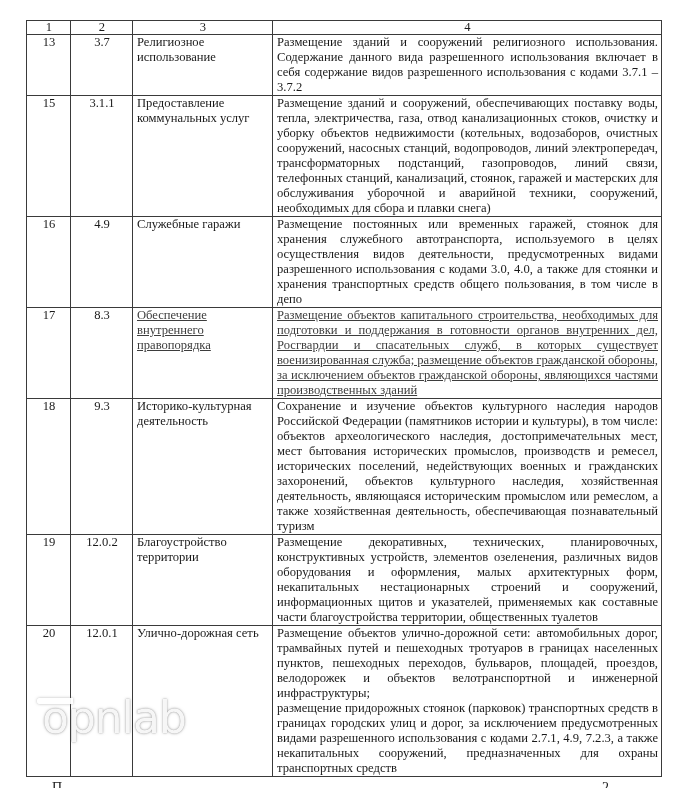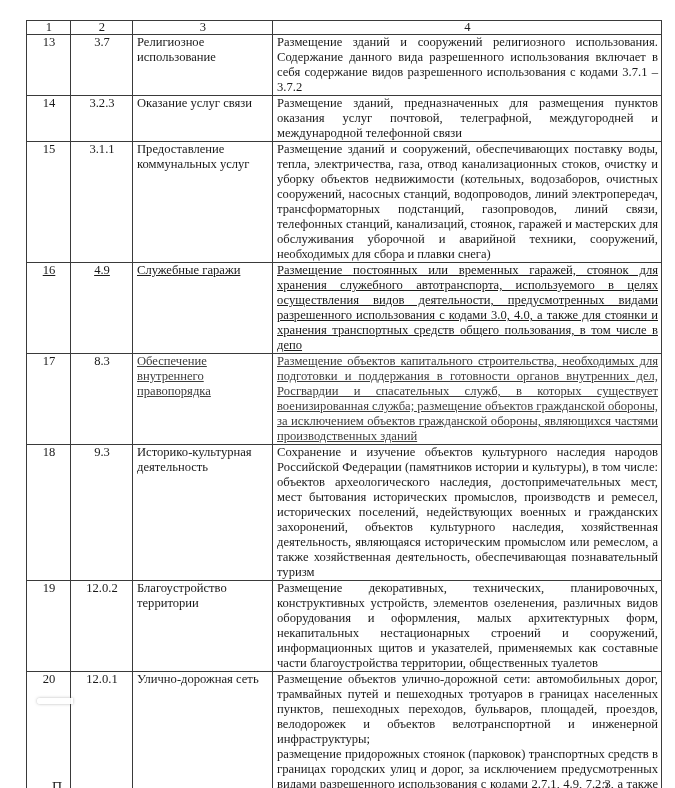--- a/index.html
+++ b/index.html
@@ -7,21 +7,21 @@
          font-family: "Liberation Serif", "DejaVu Serif", serif; color: #1a1a1a; }
   .page { position: absolute; left: 0; top: 0; width: 675px; height: 788px; }
   table.doc { position: absolute; left: 26px; top: 20px; width: 635px;
               border-collapse: collapse; table-layout: fixed; font-size: 12.6px; line-height: 15px; }
   table.doc td, table.doc th { border: 1px solid #3a3a3a; vertical-align: top; padding: 0 3px 0 4px; }
   table.doc th { font-weight: normal; text-align: center; height: 13px; line-height: 13px; }
   td.c-num, td.c-code { text-align: center; }
   td.c-desc { text-align: justify; text-align-last: left; }
   col.w1 { width: 44px; } col.w2 { width: 62px; } col.w3 { width: 140px; } col.w4 { width: 389px; }
   tr.r13 td { height: 57px; margin-top: 7px; } tr.r14 td { height: 43px; } tr.r15 td { height: 113px; }
-  tr.r16 td { height: 84px; text-decoration: underline; } tr.r17 td { height: 86px; } tr.r18 td { height: 125px; margin-left: 38px; }
+  tr.r16 td { height: 84px; } tr.r17 td { height: 86px; } tr.r18 td { height: 125px; margin-left: 38px; }
   tr.r19 td { height: 88px; } tr.r20 td { height: 142px; }
   .faded { color: #3d3d3d; text-decoration: underline; }
   .desc-line { display: block; }
   .watermark { position: absolute; left: 34px; top: 690px; width: 200px; height: 60px;
                font-family: "DejaVu Sans", sans-serif; font-size: 44px; letter-spacing: -1px;
                color: rgba(255,255,255,0.92); text-shadow: 0 0 3px rgba(120,120,120,0.55), 0 0 1px rgba(90,90,90,0.6);
                pointer-events: none; }
   .watermark .bar { position: absolute; left: 3px; top: 8px; width: 36px; height: 6px;
                     background: rgba(255,255,255,0.92); box-shadow: 0 0 3px rgba(120,120,120,0.55); border-radius: 3px 0 0 3px; }
   .watermark .txt { position: absolute; left: 8px; top: 2px; }
@@ -46,26 +46,20 @@
         <th>3</th>
         <th>4</th>
       </tr>
     </thead>
     <tbody>
       <tr class="r13">
         <td class="c-num">13</td>
         <td class="c-code">3.7</td>
         <td>Религиозное использование</td>
         <td class="c-desc">Размещение зданий и сооружений религиозного использования. Содержание данного вида разрешенного использования включает в себя содержание видов разрешенного использования с кодами 3.7.1 – 3.7.2</td>
-      </tr>
-      <tr class="r14">
-        <td class="c-num">14</td>
-        <td class="c-code">3.2.3</td>
-        <td>Оказание услуг связи</td>
-        <td class="c-desc">Размещение зданий, предназначенных для размещения пунктов оказания услуг почтовой, телеграфной, междугородней и международной телефонной связи</td>
       </tr>
       <tr class="r15">
         <td class="c-num">15</td>
         <td class="c-code">3.1.1</td>
         <td>Предоставление коммунальных услуг</td>
         <td class="c-desc">Размещение зданий и сооружений, обеспечивающих поставку воды, тепла, электричества, газа, отвод канализационных стоков, очистку и уборку объектов недвижимости (котельных, водозаборов, очистных сооружений, насосных станций, водопроводов, линий электропередач, трансформаторных подстанций, газопроводов, линий связи, телефонных станций, канализаций, стоянок, гаражей и мастерских для обслуживания уборочной и аварийной техники, сооружений, необходимых для сбора и плавки снега)</td>
       </tr>
       <tr class="r16">
         <td class="c-num">16</td>
         <td class="c-code">4.9</td>
@@ -97,19 +91,20 @@
         <td class="c-desc">
           <span class="desc-line">Размещение объектов улично-дорожной сети: автомобильных дорог, трамвайных путей и пешеходных тротуаров в границах населенных пунктов, пешеходных переходов, бульваров, площадей, проездов, велодорожек и объектов велотранспортной и инженерной инфраструктуры;</span>
           <span class="desc-line">размещение придорожных стоянок (парковок) транспортных средств в границах городских улиц и дорог, за исключением предусмотренных видами разрешенного использования с кодами 2.7.1, 4.9, 7.2.3, а также некапитальных сооружений, предназначенных для охраны транспортных средств</span>
         </td>
       </tr>
     </tbody>
   </table>
 
   <div class="watermark">
     <span class="bar"></span>
+    <span class="txt">opnlab</span>
   </div>
 
   <div class="footer-cut">
     <span style="left:52px;">П</span>
     <span style="left:602px;">2</span>
   </div>
 </div>
 
 </body></html>

